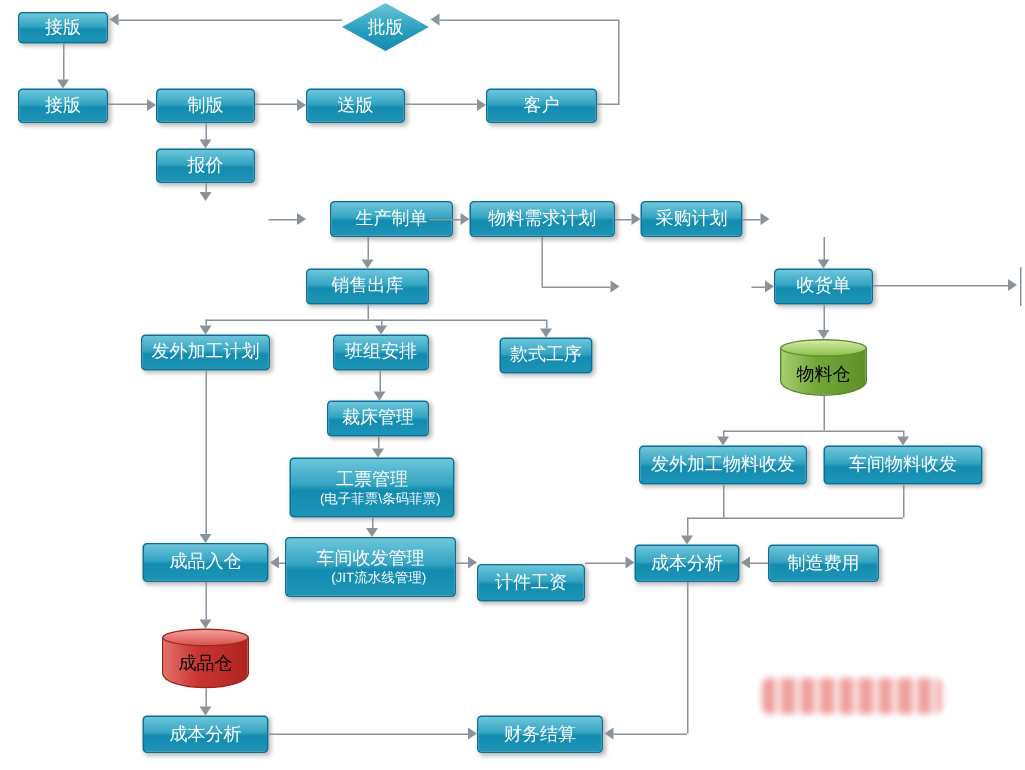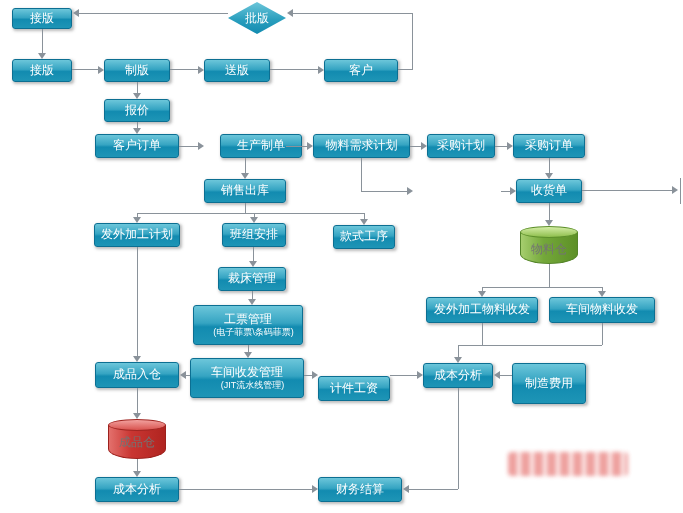--- a/index.html
+++ b/index.html
@@ -16,21 +16,21 @@
     box-shadow:1.5px 1.5px 3px rgba(60,60,60,.35);
   }
   .node .sub{font-size:9px;margin-left:11px;}
   .diamond{
     position:absolute;display:flex;align-items:center;justify-content:center;
     color:#fff;font-size:12px;
     background:linear-gradient(180deg,#6cc6da 0%,#2a9fbe 55%,#128bb0 100%);
     clip-path:polygon(50% 0,100% 50%,50% 100%,0 50%);
     font-family:Liberation Serif, serif;
   }
-  .cyl{position:absolute;color:#737373;font-size:12px;text-align:center;}
+  .cyl{position:absolute;color:#000000;font-size:12px;text-align:center;}
   .cyl .cap{position:absolute;left:0;top:0;width:100%;height:12px;border-radius:50%;z-index:2;box-sizing:border-box;}
   .cyl .bod{position:absolute;left:0;top:6px;width:100%;bottom:0;border-radius:0 0 50% 50%/0 0 10px 10px;box-sizing:border-box;}
   .cyl .lbl{position:absolute;left:0;top:15px;width:100%;z-index:3;}
   .cyl.green .cap{background:linear-gradient(180deg,#d4eda6,#8fbf4d);border:1px solid #5d8f2b;}
   .cyl.green .bod{background:linear-gradient(90deg,#a6ce6e,#74a83a 40%,#5d9027);border:1px solid #55852a;border-top:none;}
   .cyl.red .cap{background:linear-gradient(180deg,#f2a19e,#d9534f);border:1px solid #a02622;}
   .cyl.red .bod{background:linear-gradient(90deg,#e3706c,#c93632 40%,#b02420);border:1px solid #9c211d;border-top:none;}
   .hl{position:absolute;height:1px;background:#8a929a;}
   .vl{position:absolute;width:1px;background:#8a929a;}
   .aw{position:absolute;width:0;height:0;}
@@ -63,34 +63,28 @@
     <span>送版</span>
   </div>
   <div class="node" style="left:324px;top:59px;width:74px;height:23px">
     <span>客户</span>
   </div>
 
   <div class="node" style="left:104px;top:99px;width:66px;height:23px">
     <span>报价</span>
   </div>
 
-  <div class="node" style="left:95px;top:134px;width:84px;height:24px">
-    <span>客户订单</span>
-  </div>
   <div class="node" style="left:220px;top:134px;width:82px;height:24px">
     <span>生产制单</span>
   </div>
   <div class="node" style="left:313px;top:134px;width:97px;height:24px">
     <span>物料需求计划</span>
   </div>
   <div class="node" style="left:427px;top:134px;width:68px;height:24px">
     <span>采购计划</span>
-  </div>
-  <div class="node" style="left:513px;top:134px;width:72px;height:24px">
-    <span>采购订单</span>
   </div>
 
   <div class="node" style="left:204px;top:179px;width:82px;height:24px">
     <span>销售出库</span>
   </div>
   <div class="node" style="left:516px;top:179px;width:66px;height:24px">
     <span>收货单</span>
   </div>
 
   <div class="node" style="left:94px;top:223px;width:86px;height:24px">
@@ -131,21 +125,21 @@
   <div class="node" style="left:190px;top:358px;width:114px;height:40px">
     <span>车间收发管理</span>
     <span class="sub">(JIT流水线管理)</span>
   </div>
   <div class="node" style="left:318px;top:376px;width:72px;height:25px">
     <span>计件工资</span>
   </div>
   <div class="node" style="left:423px;top:363px;width:70px;height:25px">
     <span>成本分析</span>
   </div>
-  <div class="node" style="left:512px;top:363px;width:74px;height:41px">
+  <div class="node" style="left:512px;top:363px;width:74px;height:25px">
     <span>制造费用</span>
   </div>
 
   <div class="cyl red" style="left:108px;top:419px;width:58px;height:40px">
     <span class="cap"></span>
     <span class="bod"></span>
     <span class="lbl">成品仓</span>
   </div>
 
   <div class="node" style="left:95px;top:477px;width:84px;height:25px">

